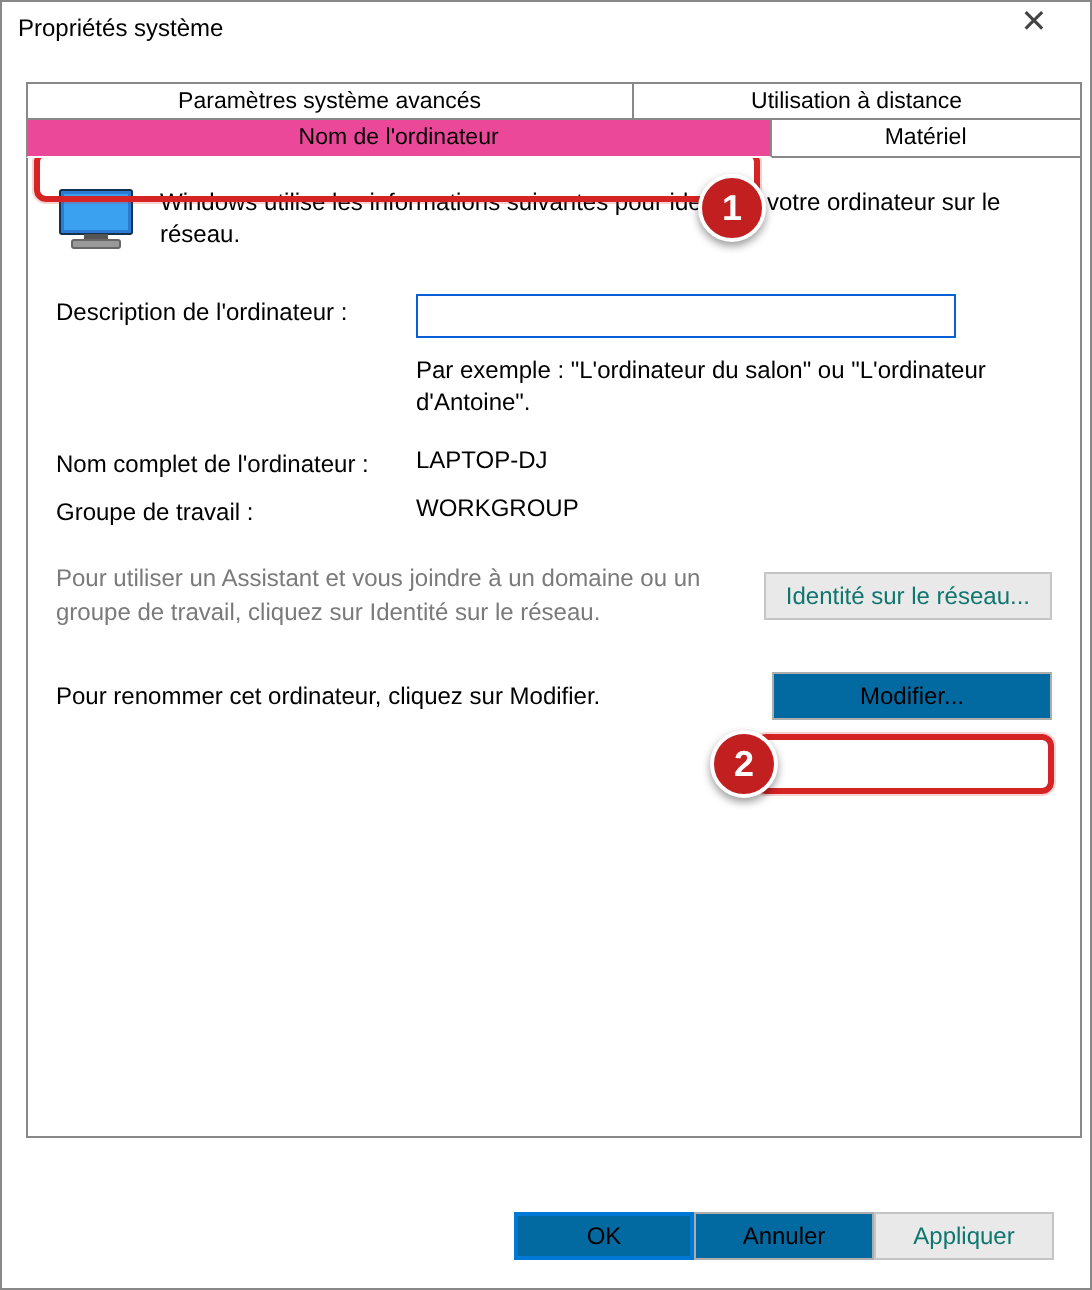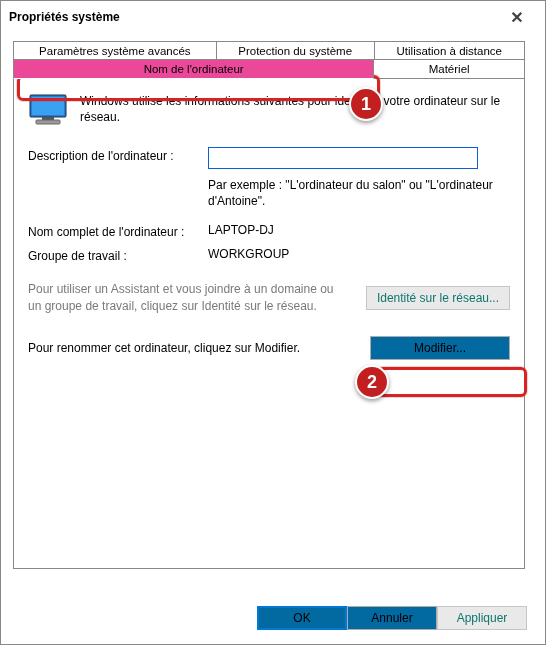--- a/index.html
+++ b/index.html
@@ -16,36 +16,35 @@
   .window {
     border: 1px solid #888;
     width: 546px;
     height: 645px;
     position: relative;
     background: #fff;
   }
   .titlebar {
     height: 32px;
     display: flex;
-    align-items: center;
-    padding: 0 8px;
+    align-items: flex-end;
+    padding: 12px 8px;
     font-size: 12px;
     color: #000;
-    font-weight: bold;
   }
   .titlebar .title { flex: 1; }
   .titlebar .close {
     width: 40px;
     text-align: center;
     font-size: 16px;
     color: #444;
     cursor: pointer;
   }
   .content {
-    padding: 8px 20px 12px 12px;
+    padding: 8px 4px 12px 12px;
   }
   .tabs-row {
     display: flex;
     border-bottom: 1px solid #888;
     position: relative;
   }
   .tab {
     border: 1px solid #888;
     border-bottom: none;
     padding: 3px 0;
@@ -184,21 +183,20 @@
     <span class="title">Propriétés système</span>
     <span class="close">✕</span>
   </div>
 
   <div class="content">
 
     <div class="tabstrip">
 
       <div class="tabs-row" style="border-bottom:none;">
         <div class="tab" style="flex:1.35">Paramètres système avancés</div>
-        <div class="tab" style="flex:1.05; margin-left:-1px;">Protection du système</div>
         <div class="tab" style="flex:1.0; margin-left:-1px;">Utilisation à distance</div>
       </div>
 
       <div class="tabs-row">
         <div class="tab secondary-row active" style="flex:2.4">Nom de l'ordinateur</div>
         <div class="tab secondary-row" style="flex:1.0; margin-left:-1px;">Matériel</div>
       </div>
 
       <div class="tab-body">
 

